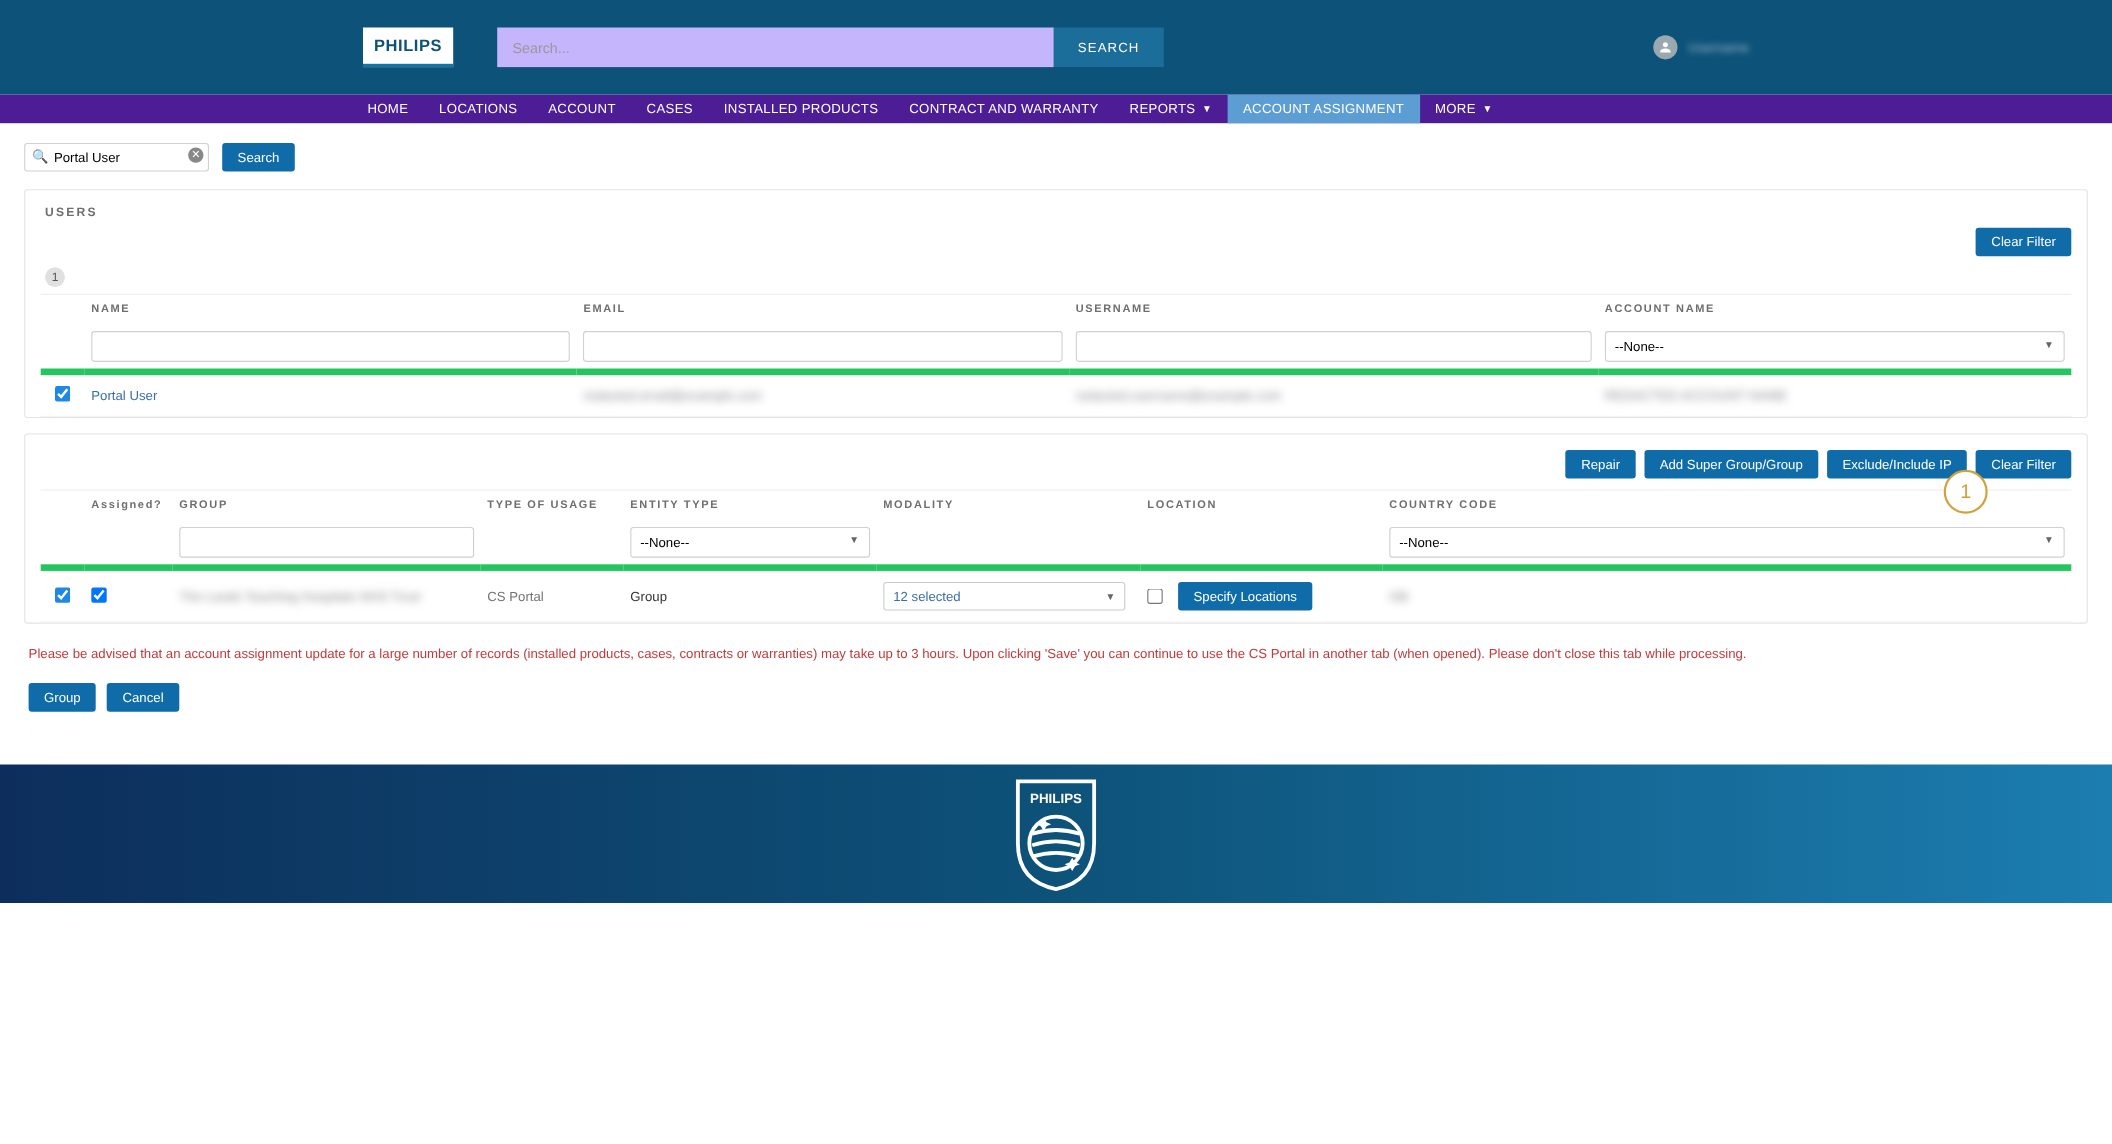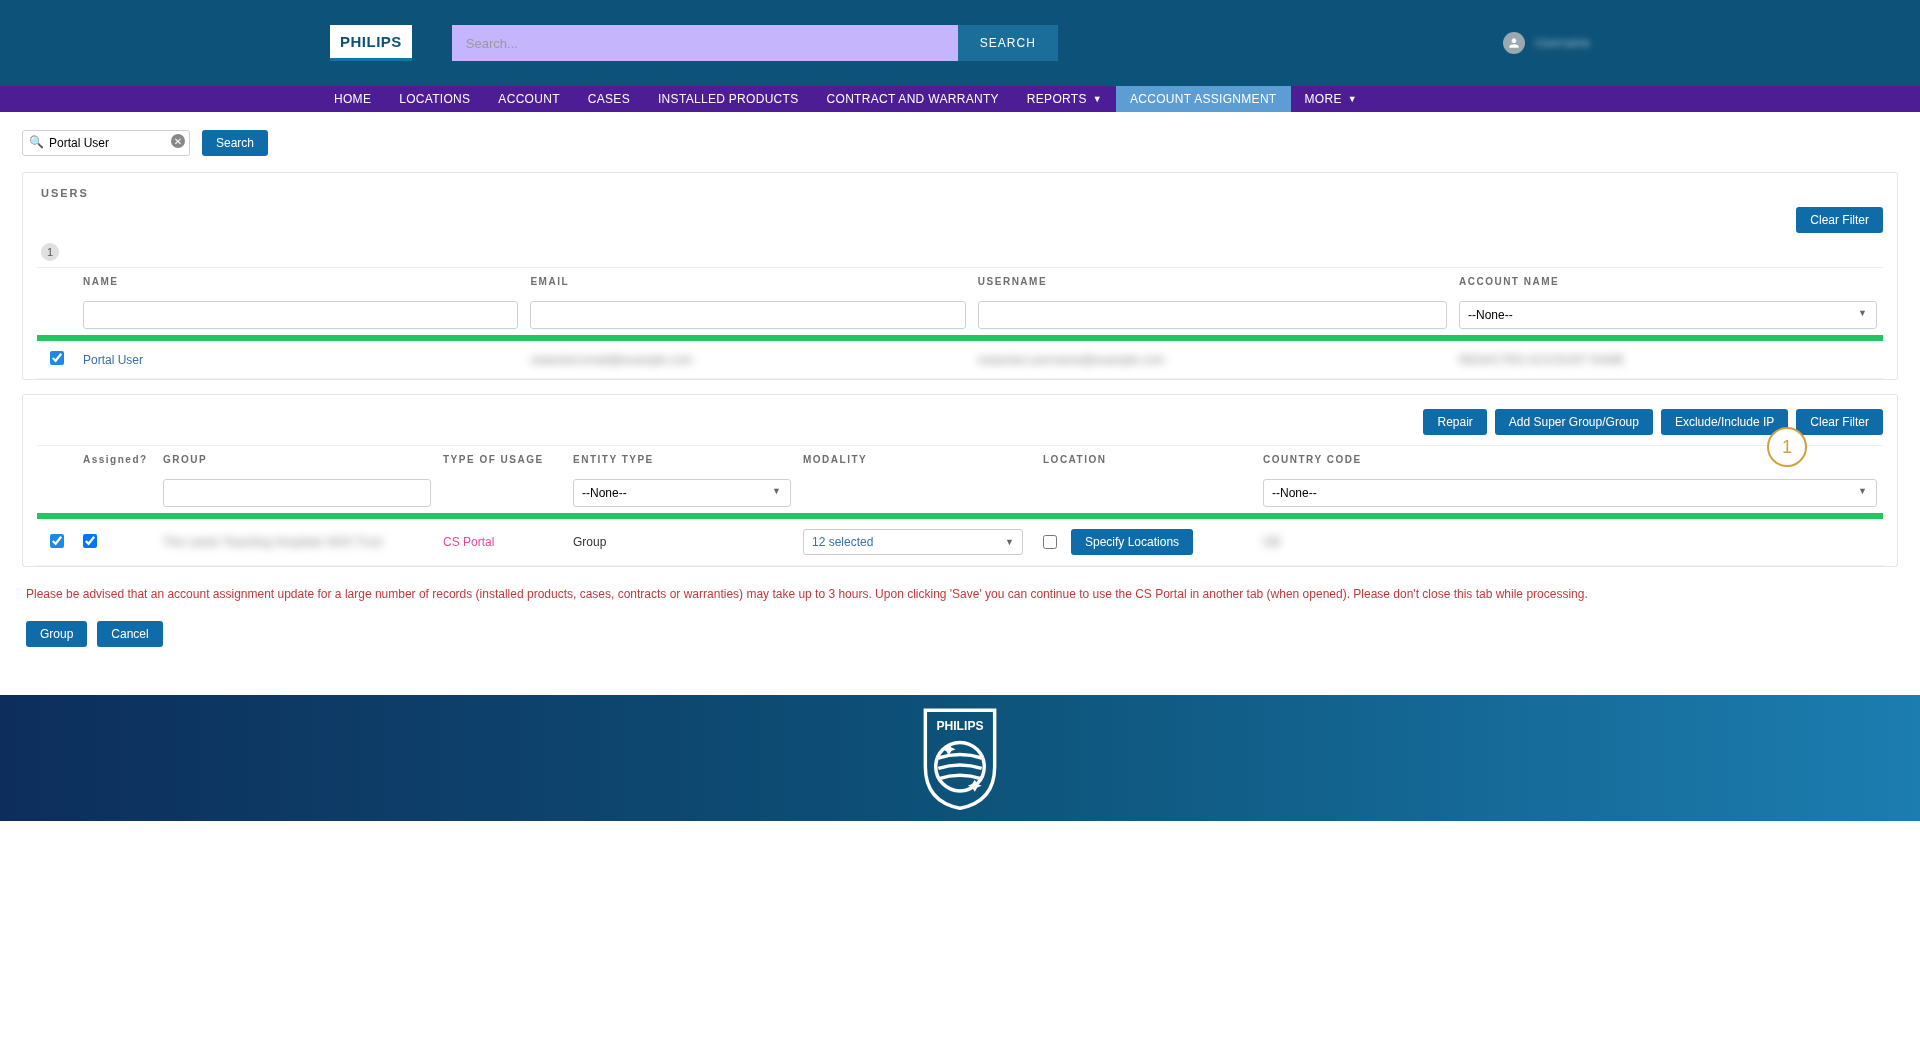--- a/index.html
+++ b/index.html
@@ -184,21 +184,21 @@
               <select class="filter-select">
                 <option>--None--</option>
               </select>
             </div>
           </td>
         </tr>
         <tr class="data-row">
           <td class="checkbox-cell"><input type="checkbox" class="blue" checked="" style=""></td>
           <td><input type="checkbox" checked="" style=""></td>
           <td><span class="blurred">The Leeds Teaching Hospitals NHS Trust</span></td>
-          <td style="color:#ec4899">CS Portal</td>
+          <td style="color:#737373">CS Portal</td>
           <td style="color:#333">Group</td>
           <td>
             <div class="modality-select">
               <span>12 selected</span>
               <span style="font-size:9px;color:#666">▼</span>
             </div>
           </td>
           <td>
             <div class="loc-check-wrap">
               <input type="checkbox" style="">

